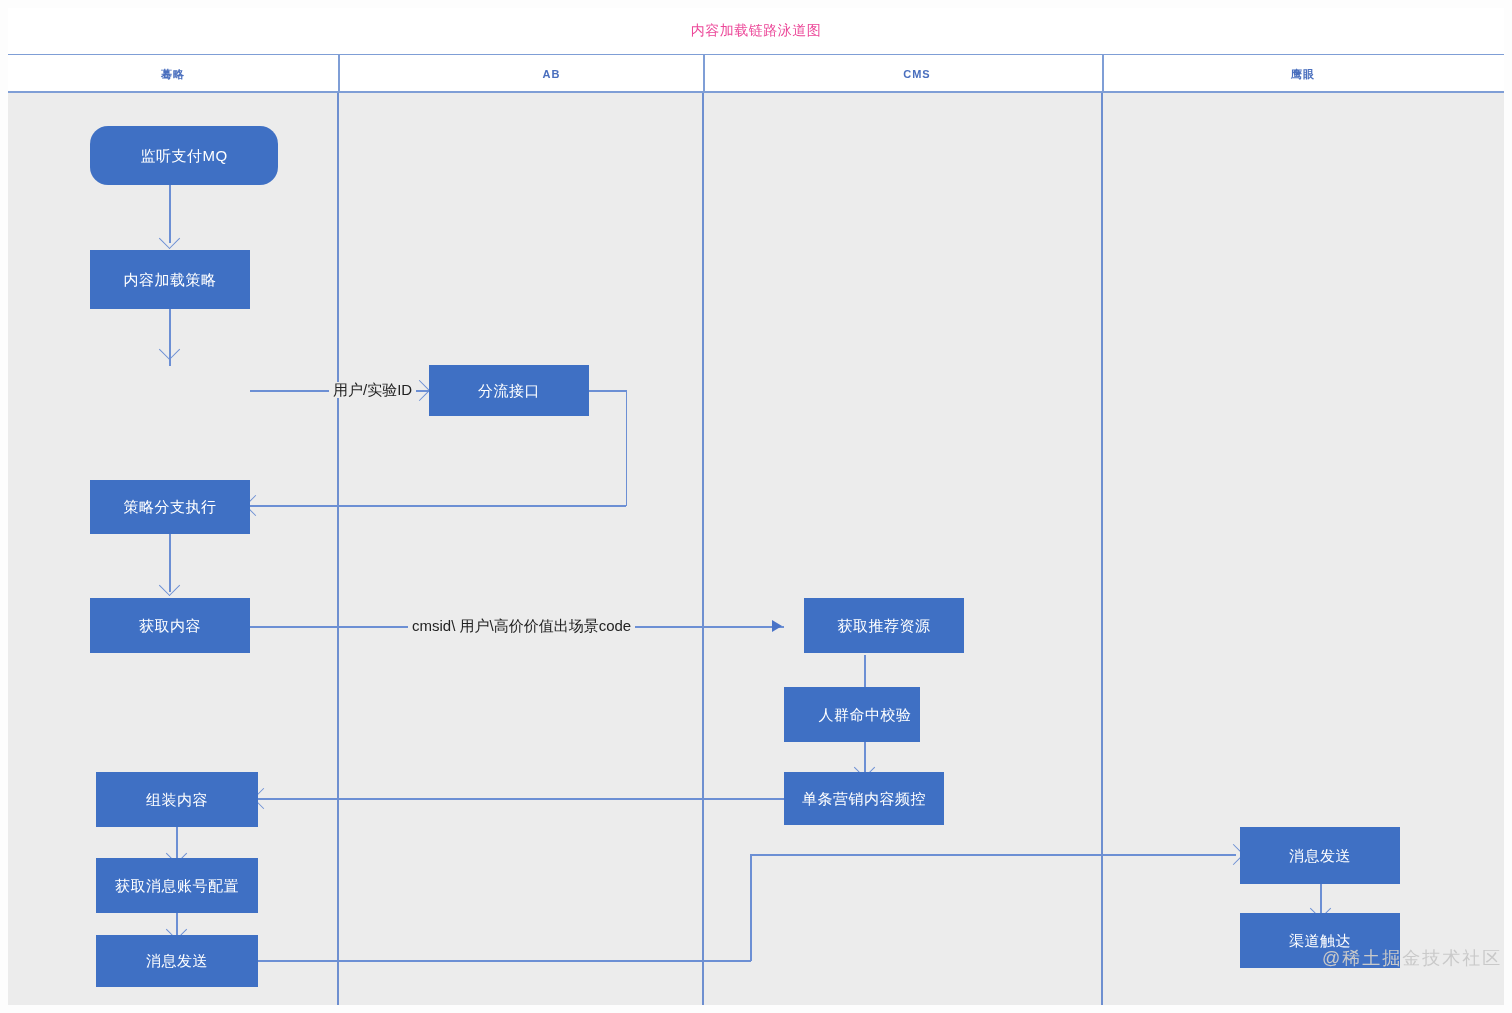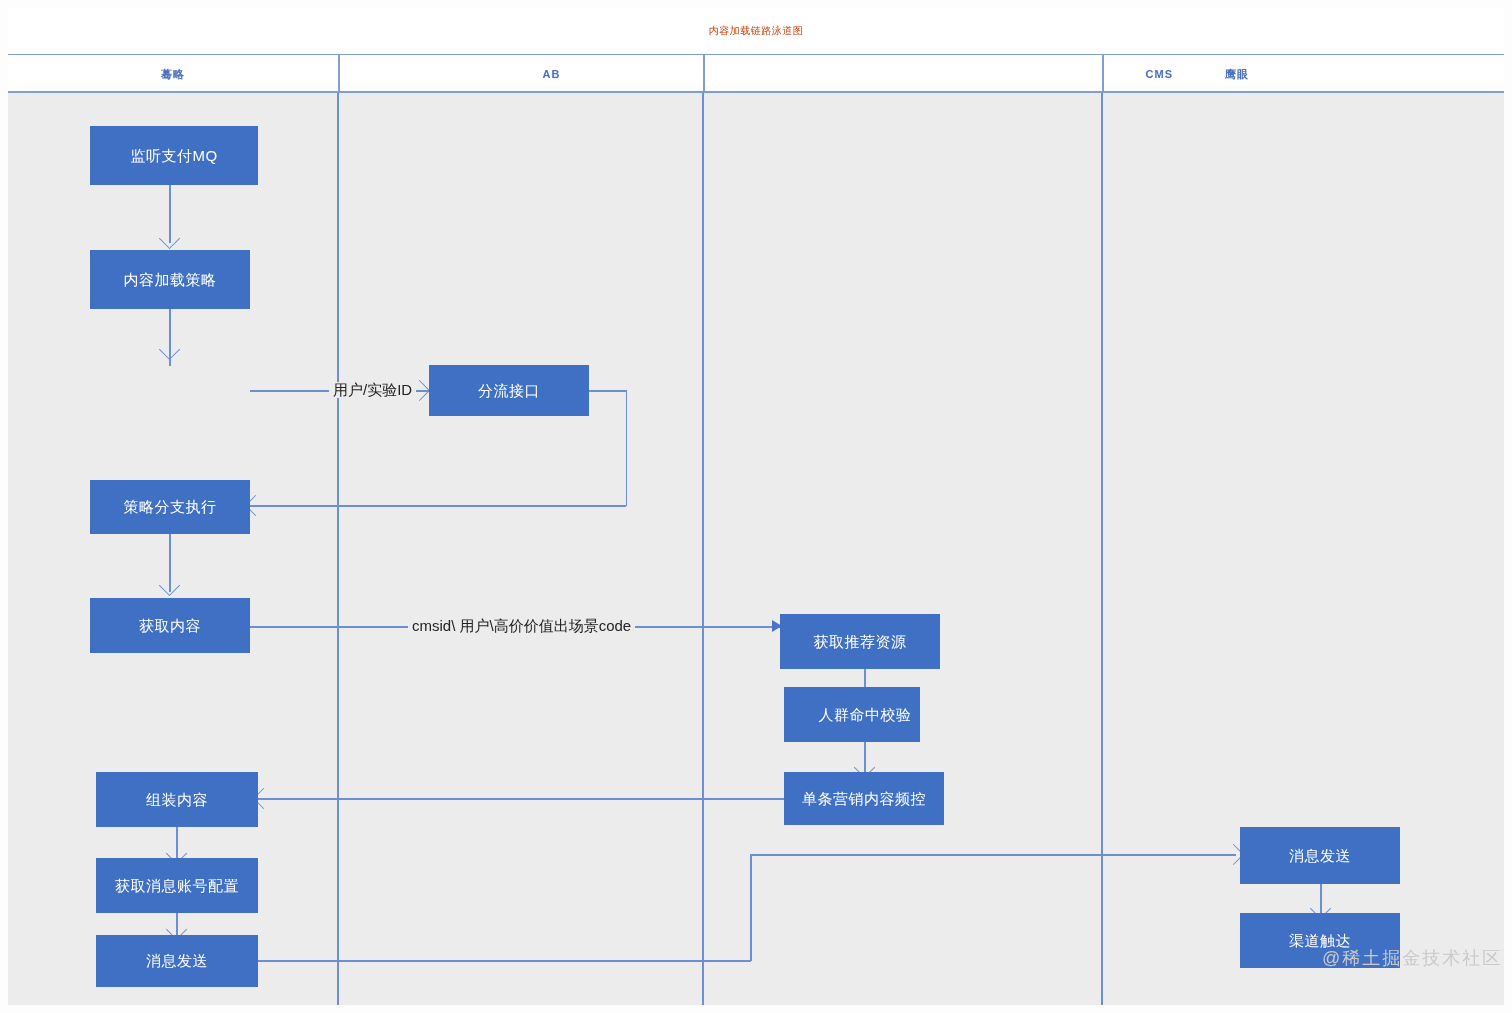--- a/index.html
+++ b/index.html
@@ -6,21 +6,21 @@
   body{font-family:"Liberation Sans","DejaVu Sans",sans-serif;}
   #canvas{position:relative;width:1512px;height:1013px;background:#fdfdfd;overflow:hidden;}
 
   
   .frame{position:absolute;left:8px;top:8px;width:1496px;height:997px;
          border:1.5px solid #7f9ed6;box-sizing:border-box;background:#ffffff;}
 
   .title-bar{position:absolute;left:8px;top:8px;width:1496px;height:47px;
              box-sizing:border-box;border-bottom:1.5px solid #7f9ed6;
              display:flex;align-items:center;justify-content:center;background:#ffffff;}
-  .title-bar span{color:#c2410c;font-size:10px;letter-spacing:.5px;}
+  .title-bar span{color:#ec4899;font-size:14px;letter-spacing:.5px;}
 
   .lane-head-row{position:absolute;left:8px;top:55px;width:1496px;height:38px;
                  box-sizing:border-box;border-bottom:2px solid #7f9ed6;background:#ffffff;}
   .lane-head{position:absolute;top:0;height:38px;display:flex;align-items:center;
              justify-content:center;box-sizing:border-box;}
   .lane-head span{color:#4a6fbe;font-size:11px;font-weight:600;letter-spacing:1px;}
 
   .lane-body{position:absolute;left:8px;top:93px;width:1496px;height:912px;
              background:#ececec;box-sizing:border-box;}
   .lane-div{position:absolute;top:0;bottom:0;width:2px;background:#6e8fd0;}
@@ -64,24 +64,24 @@
     <span>内容加载链路泳道图</span>
   </div>
 
   <div class="lane-head-row">
     <div class="lane-head" style="left:0;width:330px;">
       <span>蓦略</span>
     </div>
     <div class="lane-head" style="left:330px;width:427px;">
       <span>AB</span>
     </div>
-    <div class="lane-head" style="left:695px;width:470px;justify-content:flex-end;">
+    <div class="lane-head" style="left:674px;width:470px;">
       <span>CMS</span>
     </div>
-    <div class="lane-head" style="left:1028px;width:402px;text-align:right;">
+    <div class="lane-head" style="left:1094px;width:402px;text-align:right;">
       <span>鹰眼</span>
     </div>
     <div class="lane-div-head" style="left:330px;"></div>
     <div class="lane-div-head" style="left:695px;"></div>
     <div class="lane-div-head" style="left:1094px;"></div>
   </div>
 
   <div class="lane-body">
     <div class="lane-div" style="left:329px;"></div>
     <div class="lane-div" style="left:694px;"></div>
@@ -126,21 +126,21 @@
   <div class="chev down" style="left:169px;top:922px;"></div>
 
   <div class="edge h" style="left:258px;top:960px;width:493px;"></div>
   <div class="edge v" style="left:750px;top:855px;height:106px;"></div>
   <div class="edge h" style="left:750px;top:854px;width:486px;"></div>
   <div class="chev right" style="left:1226px;top:847px;"></div>
 
   <div class="edge v" style="left:1320px;top:884px;height:29px;"></div>
   <div class="chev down" style="left:1313px;top:901px;"></div>
 
-  <div class="node" style="left:90px;top:126px;width:168px;height:59px;">
+  <div class="node" style="left:90px;top:126px;width:188px;height:59px;border-radius:18px;">
     <span>监听支付MQ</span>
   </div>
 
   <div class="node" style="left:90px;top:250px;width:160px;height:59px;">
     <span>内容加载策略</span>
   </div>
 
 
   <div class="node" style="left:90px;top:480px;width:160px;height:54px;text-align:center;">
     <span>策略分支执行</span>
@@ -159,21 +159,21 @@
   </div>
 
   <div class="node" style="left:96px;top:935px;width:162px;height:52px;">
     <span>消息发送</span>
   </div>
 
   <div class="node" style="left:429px;top:365px;width:160px;height:51px;">
     <span>分流接口</span>
   </div>
 
-  <div class="node" style="left:780px;top:598px;width:160px;height:55px;margin-top:16px;">
+  <div class="node" style="left:804px;top:598px;width:160px;height:55px;">
     <span>获取推荐资源</span>
   </div>
 
   <div class="node" style="left:784px;top:687px;width:136px;height:55px;padding-left:26px;">
     <span>人群命中校验</span>
   </div>
 
   <div class="node" style="left:784px;top:772px;width:160px;height:53px;">
     <span>单条营销内容频控</span>
   </div>

